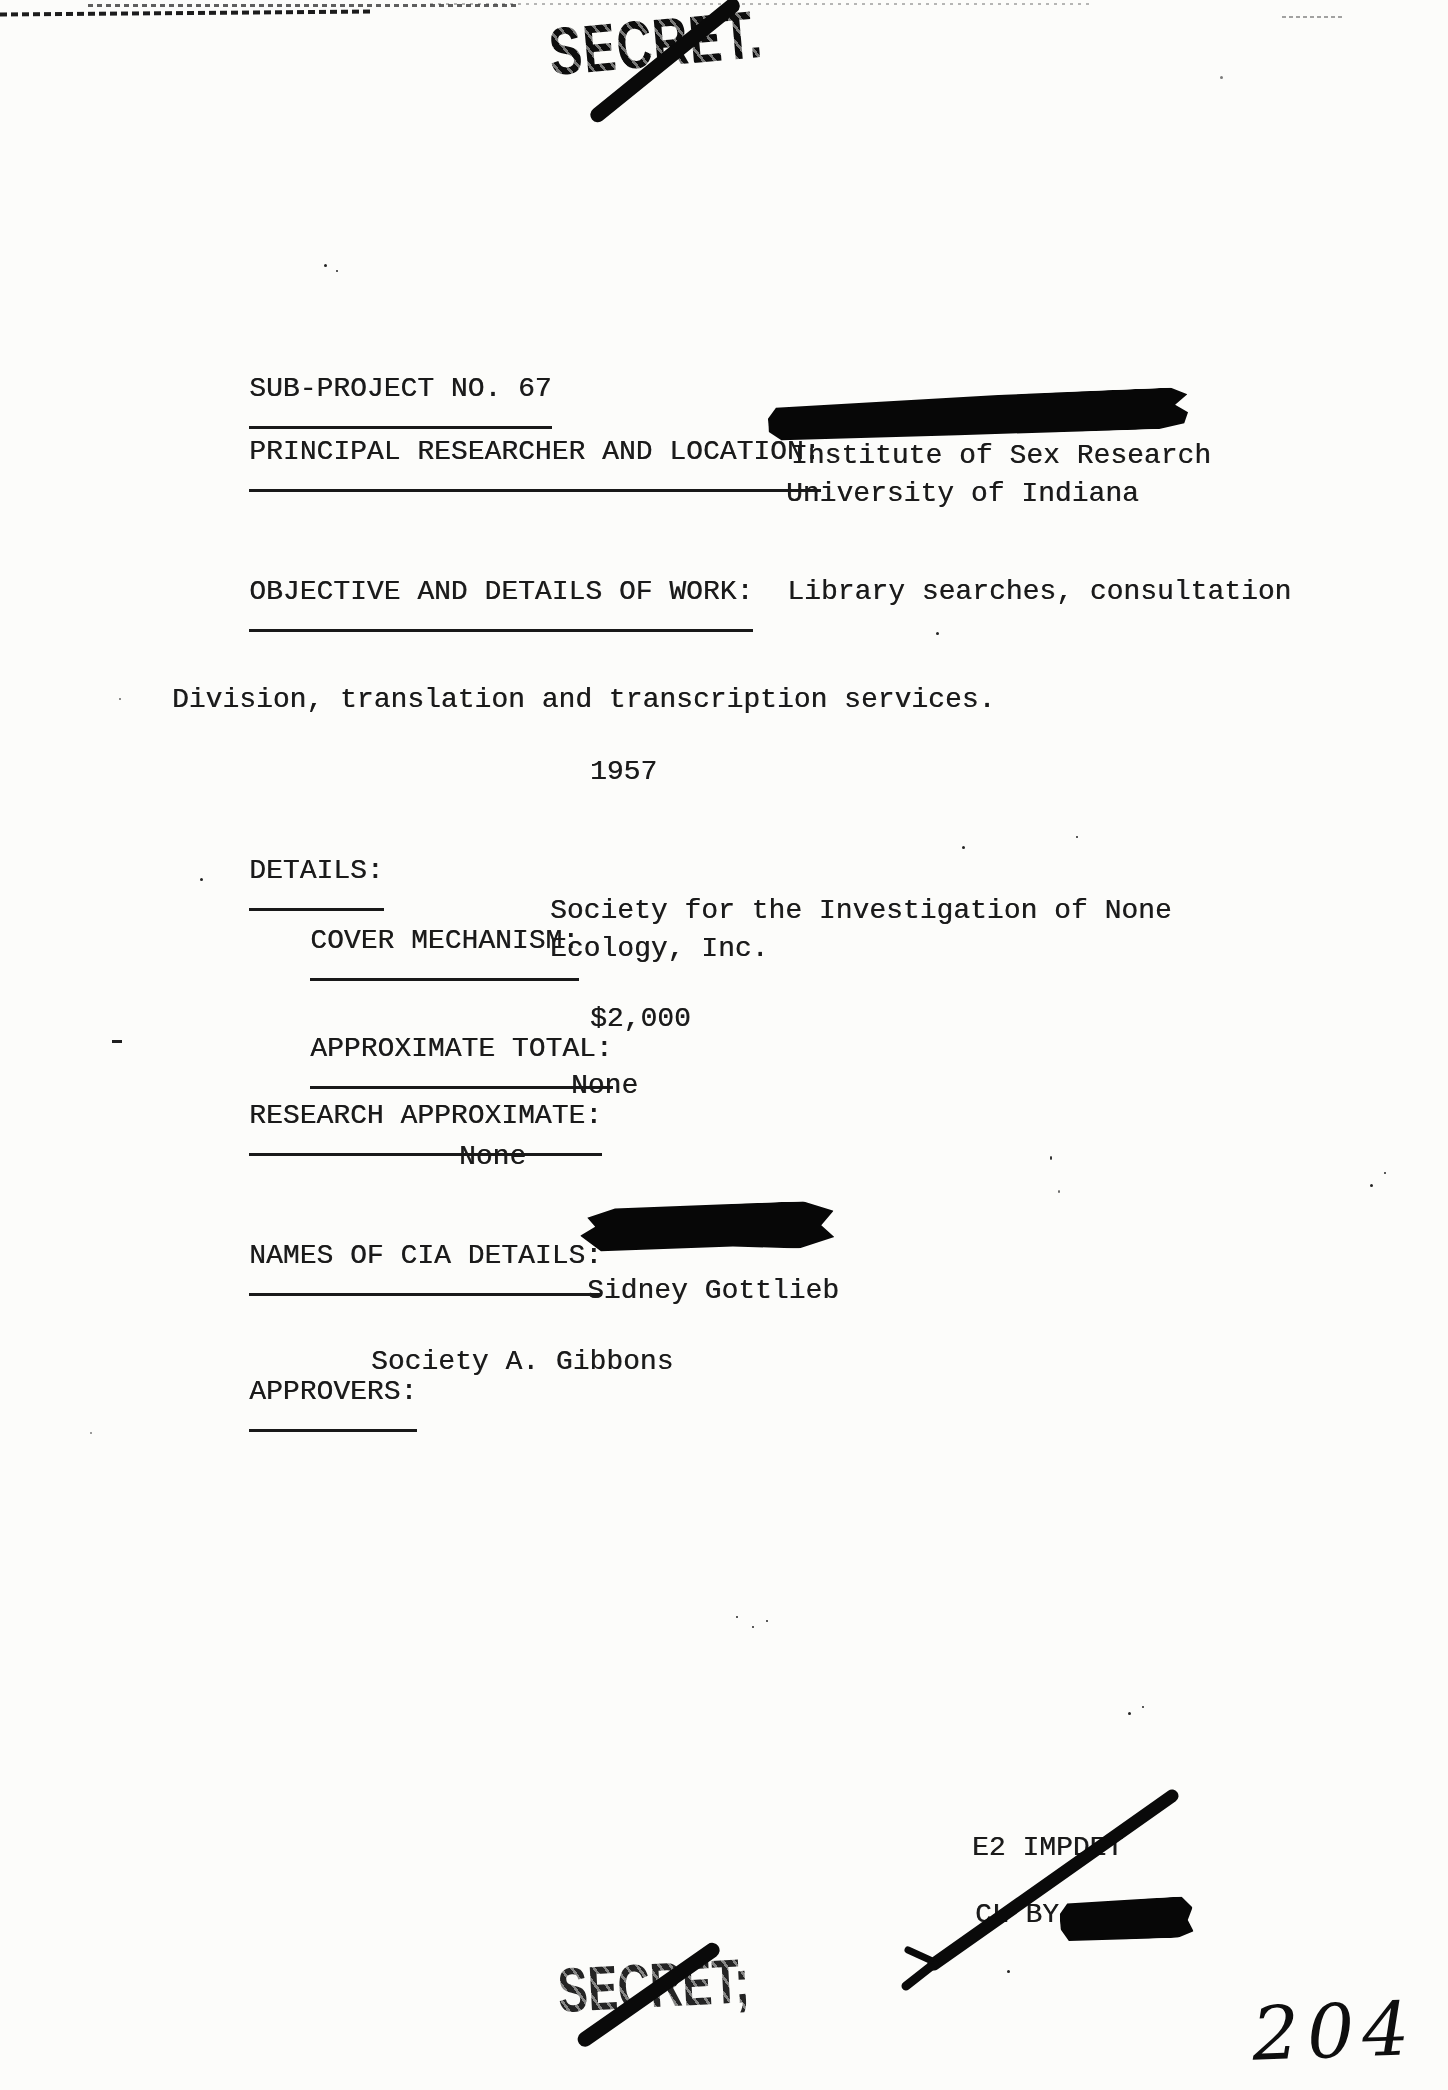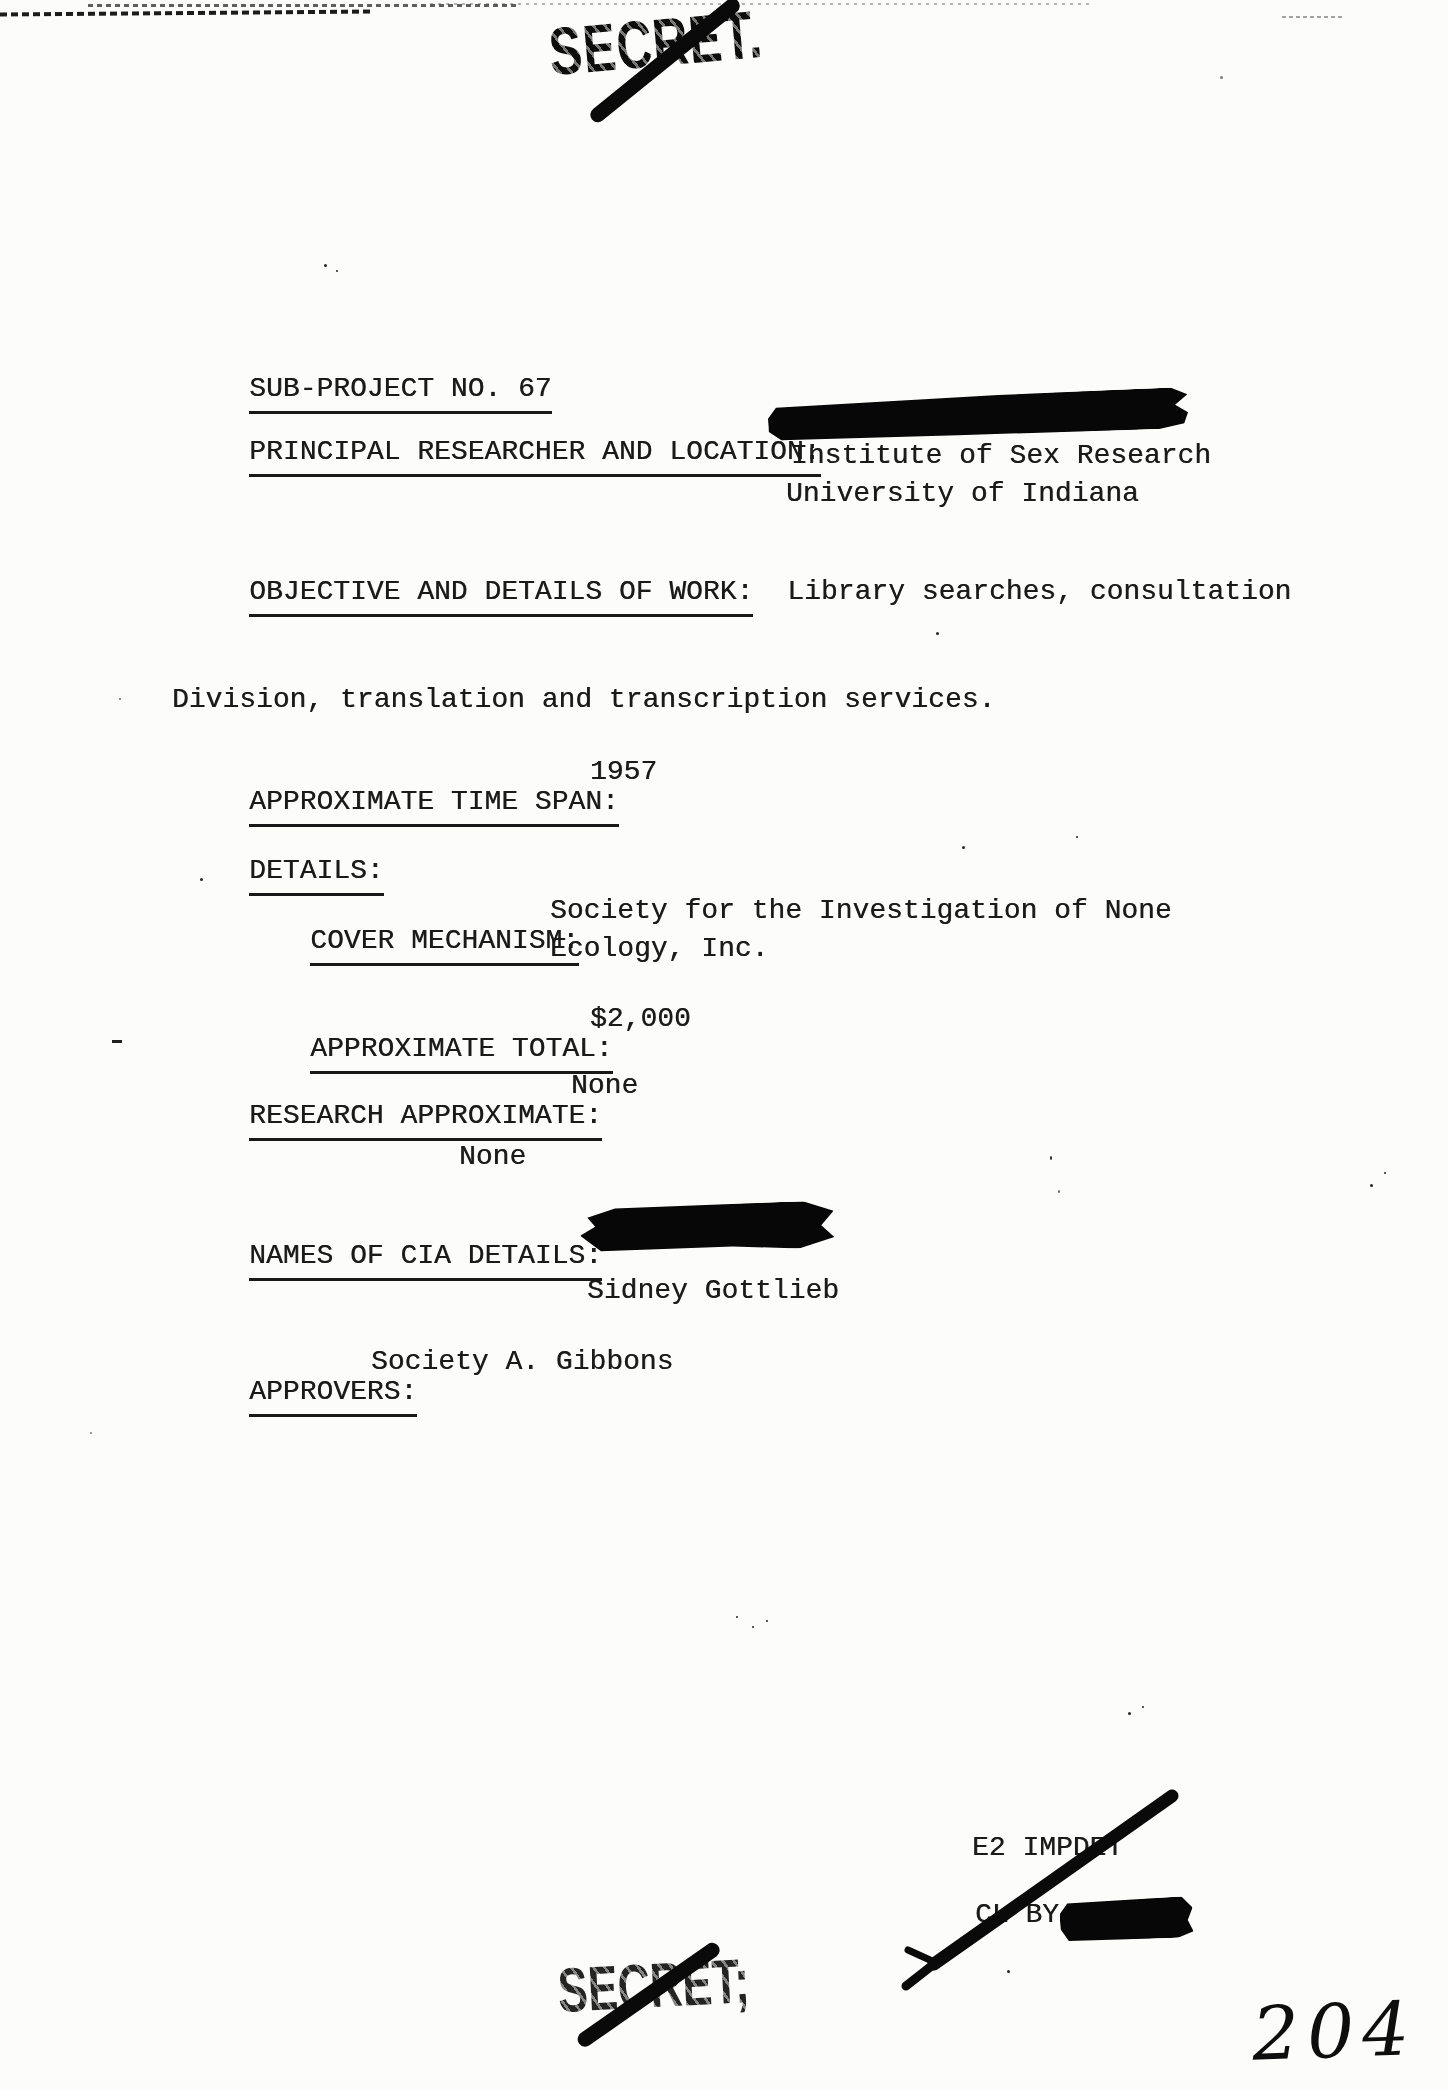--- a/index.html
+++ b/index.html
@@ -18,21 +18,21 @@
     font-size:28px;
     line-height:1.1;
     white-space:pre;
     color:#1a1a1a;
     text-shadow:0.4px 0 0 rgba(20,20,20,.75);
     letter-spacing:0px;
   }
   .lbl{
     display:inline-block;
     border-bottom:3px solid #191919;
-    padding-bottom:6px;
+    padding-bottom:21px;
   }
   .val-gap{display:inline-block;width:34px;}
   
   .redact{
     position:absolute;
     background:#070707;
   }
   .redact.r1{
     left:768px;top:395px;width:420px;height:41px;
     transform:rotate(-2.2deg);
@@ -129,23 +129,20 @@
   </div>
   <div class="redact r1"></div>
   <div class="tw" style="left:791px;top:441px">Institute of Sex Research</div>
   <div class="tw" style="left:786px;top:479px">University of Indiana</div>
 
   <div class="tw" style="left:182px;top:546px">
     <span class="lbl">OBJECTIVE AND DETAILS OF WORK:</span><span class="val-gap"></span><span>Library searches, consultation</span>
   </div>
   <div class="tw" style="left:172px;top:685px">Division, translation and transcription services.</div>
 
-  <div class="tw" style="left:182px;top:756px">
-    <span class="lbl">APPROXIMATE TIME SPAN:</span>
-  </div>
   <div class="tw" style="left:590px;top:757px">1957</div>
 
   <div class="tw" style="left:182px;top:825px">
     <span class="lbl">DETAILS:</span>
   </div>
 
   <div class="tw" style="left:243px;top:895px">
     <span class="lbl">COVER MECHANISM:</span>
   </div>
   <div class="tw" style="left:550px;top:896px">Society for the Investigation of None</div>

